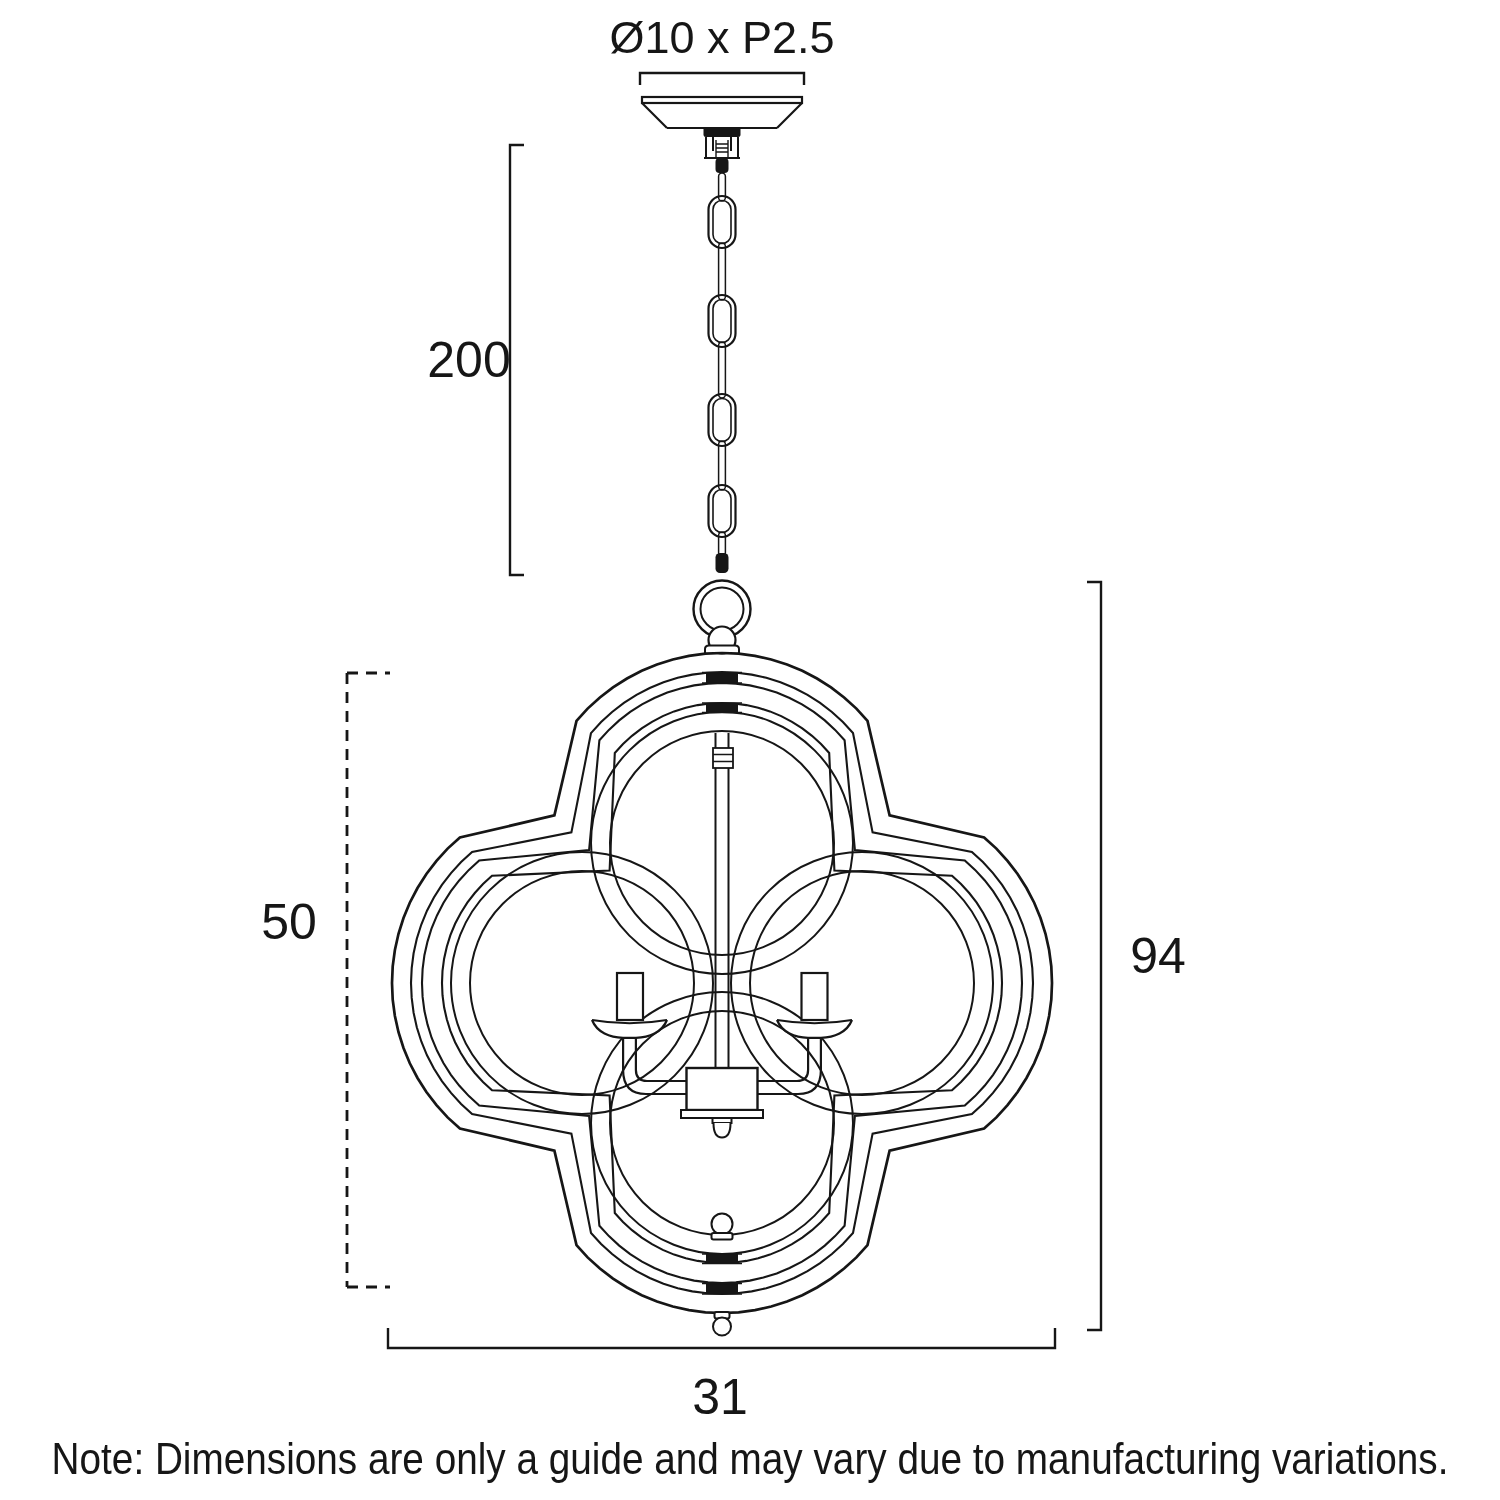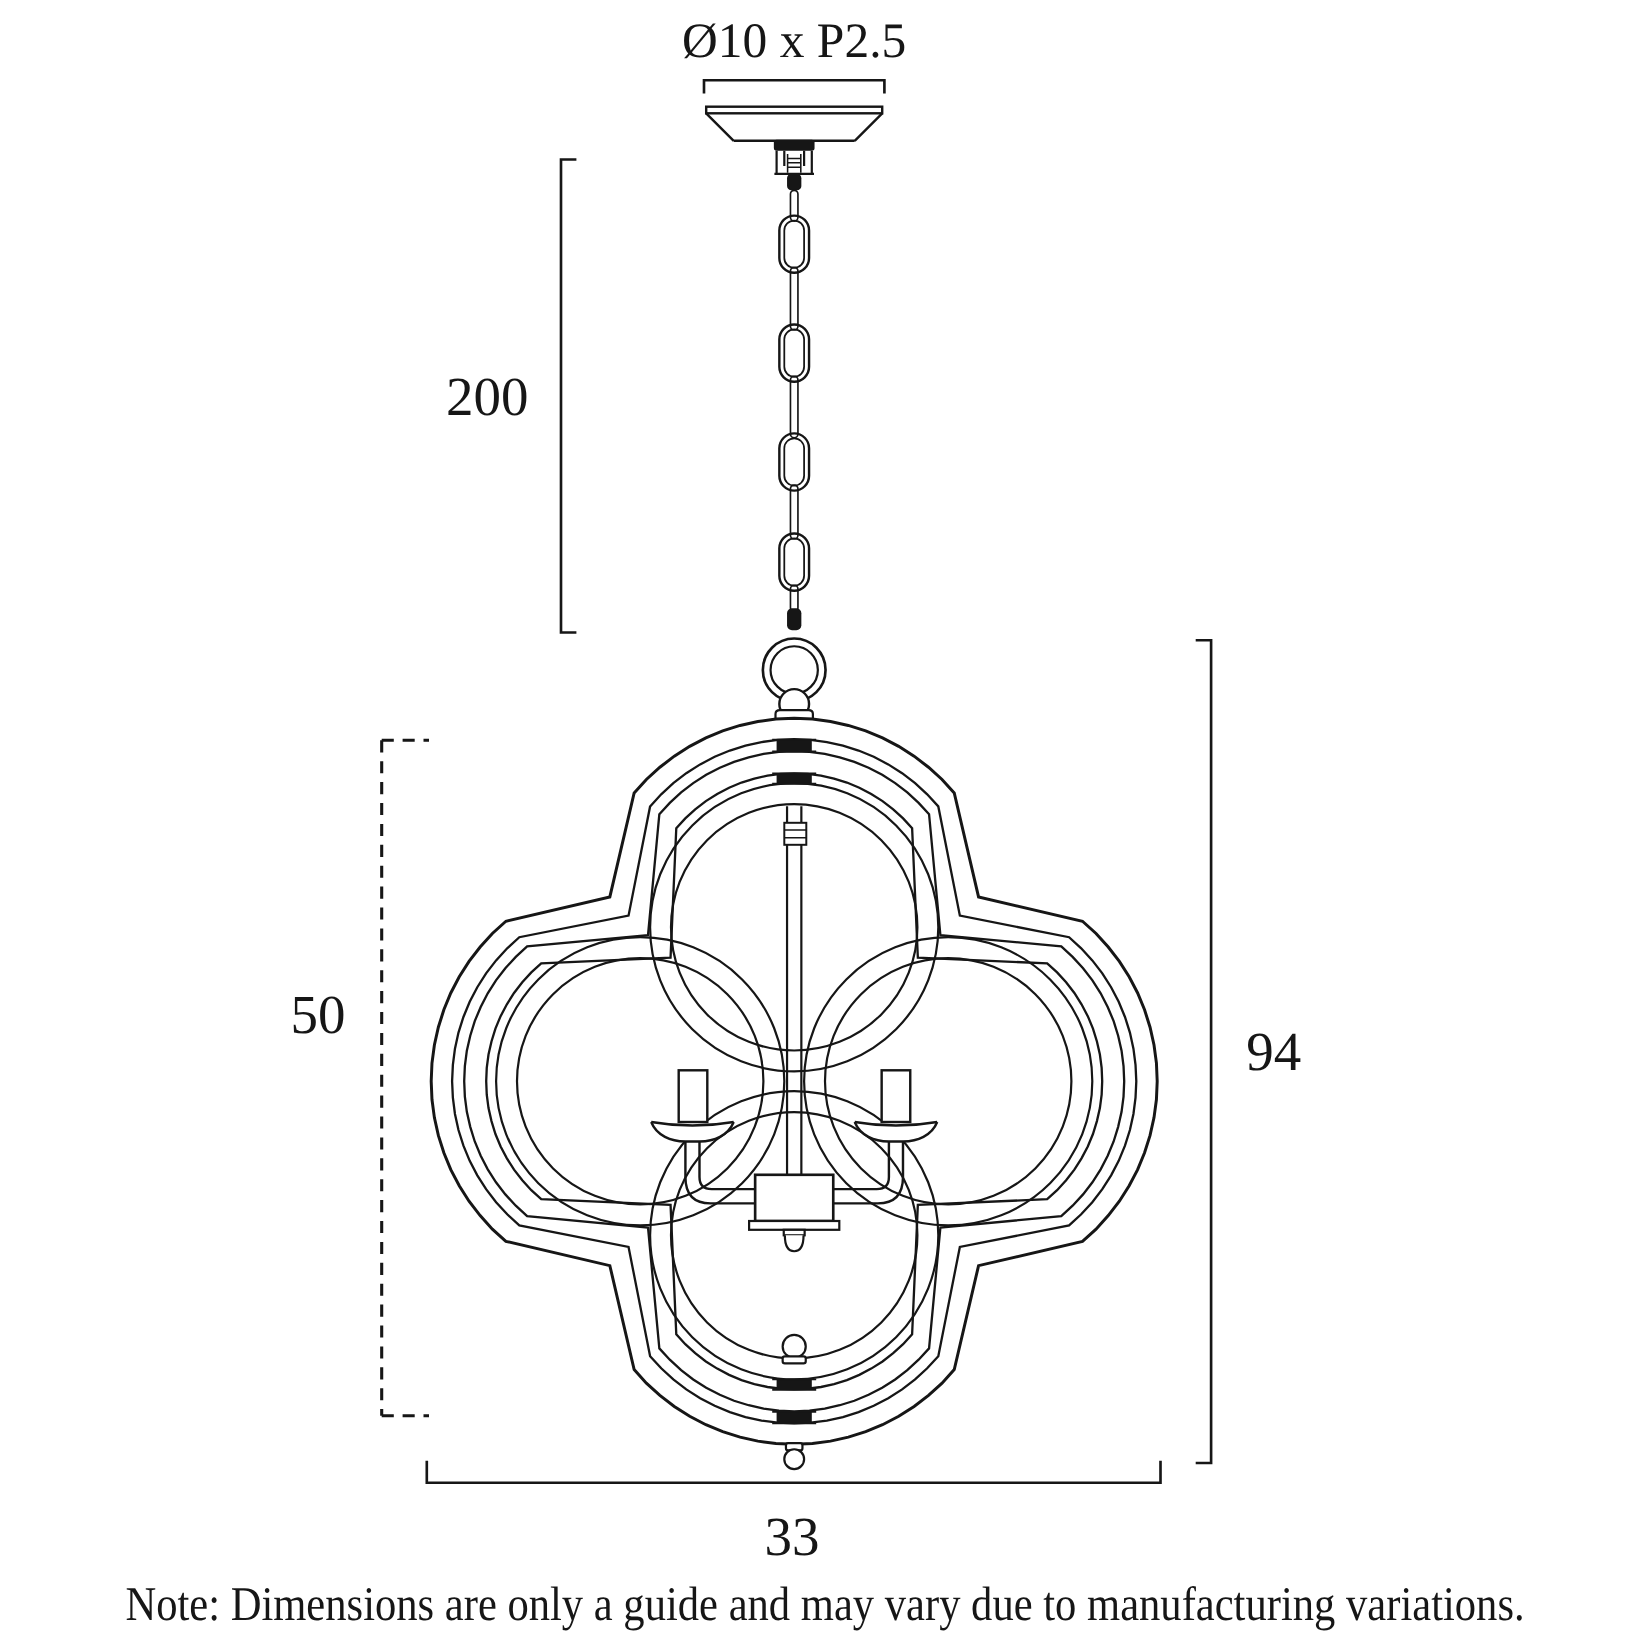--- a/index.html
+++ b/index.html
@@ -1,20 +1,20 @@
 <!DOCTYPE html>
 <html style="--line: #161616; --bg: #ffffff;"><head>
 <meta charset="utf-8">
 <style>
   :root{ --line:#161616; --bg:#ffffff; }
   html,body{ margin:0; padding:0; background:var(--bg); }
   .stage{
     position:relative; width:1500px; height:1500px;
     background:var(--bg); overflow:hidden;
-    font-family:Liberation Serif, serif;
+    font-family:Liberation Sans, sans-serif;
   }
   .stage svg{ position:absolute; left:0; top:0; }
   .lbl{
     position:absolute; transform:translate(-50%,-50%);
     color:var(--line); font-size:50px; white-space:nowrap; line-height:1;
   }
   .lbl.socket{ font-size:45px; }
   .lbl.note{
     font-size:44px; transform:translate(-50%,-50%) scaleX(.88);
   }
@@ -132,18 +132,18 @@
         <rect x="711.5" y="1233" width="21" height="6.5" rx="2" fill="var(--bg)"></rect>
       </g>
       <g stroke-width="2">
         <rect x="714.5" y="1312" width="15" height="6.5" rx="2" fill="var(--bg)"></rect>
         <circle cx="722" cy="1326.5" r="9" fill="var(--bg)"></circle>
       </g>
     </g>
   </svg>
 
   <div class="lbl socket" style="left:722px; top:37px">Ø10 x P2.5</div>
-  <div class="lbl" style="left:443px; top:360px">200</div>
+  <div class="lbl" style="left:469px; top:360px">200</div>
   <div class="lbl" style="left:289px; top:922px">50</div>
   <div class="lbl" style="left:1158px; top:956px">94</div>
-  <div class="lbl" style="left:720px; top:1397px">33</div>
+  <div class="lbl" style="left:720px; top:1397px">31</div>
   <div class="lbl note" style="left:750px; top:1459px">Note: Dimensions are only a guide and may vary due to manufacturing variations.</div>
 </div>
 
 </body></html>

